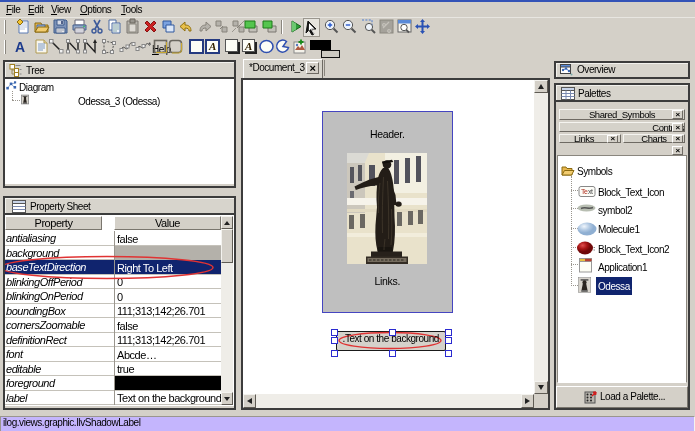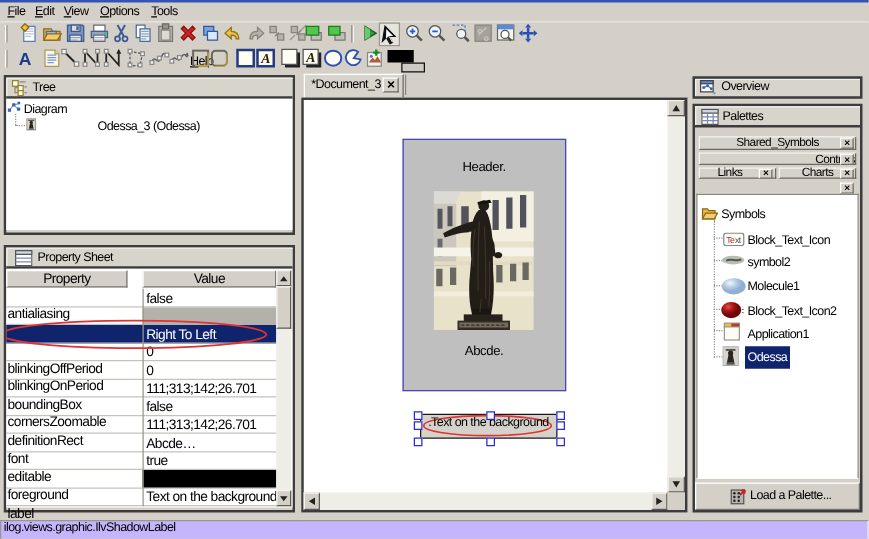--- a/index.html
+++ b/index.html
@@ -13,21 +13,21 @@
 .ic { position:absolute; top:0px; width:17px; height:17px; }
 .ic2 { position:absolute; top:1px; width:17px; height:17px; }
 .sb-btn { position:absolute; background:#d4d0c8; border-top:1px solid #f4f3ef; border-left:1px solid #f4f3ef; border-right:1px solid #5f5b54; border-bottom:1px solid #5f5b54; display:flex; align-items:center; justify-content:center; }
 .arr { width:0; height:0; }
 .trough { background:#efede8; }
 .xbtn { position:absolute; width:12px; height:10px; background:#d4d0c8; border-top:1px solid #fff; border-left:1px solid #fff; border-right:1px solid #6e6a63; border-bottom:1px solid #6e6a63; font-size:9px; font-weight:bold; line-height:8px; text-align:center; }
 .tabbtn { position:absolute; background:#d5d2ca; border-top:1px solid #f5f4f0; border-left:1px solid #f5f4f0; border-right:1px solid #6e6a63; border-bottom:1px solid #6e6a63; font-size:9.5px; text-align:center; }
 .prow { position:relative; height:14.5px; border-bottom:1px solid #c5c2ba; }
 .hd { position:absolute; width:7px; height:7px; background:#fff; border:1.5px solid #2a2ad0; }
 .dash { position:absolute; left:13px; width:7px; height:1px; border-top:1px dotted #9a968e; }
-.pn { position:absolute; left:1px; top:14px; white-space:nowrap; }
+.pn { position:absolute; left:1px; top:1px; white-space:nowrap;font-style:italic; }
 .pv { position:absolute; left:112px; top:1.5px; white-space:nowrap; }
 </style></head>
 <body>
 
 <div class="abs" style="left:0;top:0;width:695px;height:2px;background:#3353b7;"></div>
 
 <div class="abs" id="menubar" style="left:0;top:2px;width:695px;height:15px;">
   <span class="abs" style="left:6px;top:2px;"><span class="u">F</span>ile</span>
   <span class="abs" style="left:28px;top:2px;"><span class="u">E</span>dit</span>
   <span class="abs" style="left:51px;top:2px;"><span class="u">V</span>iew</span>
@@ -386,21 +386,21 @@
           <path d="M44 30 L48.5 42 L49.5 52 L44 52 Z"></path>
           <path d="M51.5 48.5 a3.2 2.6 0 1 0 0.1 0"></path>
           <path d="M31 94 L30.5 99 L46 99 L45 94 Z" fill="#191510"></path>
         </g>
         <path d="M33 30 C31.5 40 31 50 31.5 60 M36.5 24 C35.5 44 35 62 35.5 80 M40.5 28 C41.5 48 42 66 41.5 86 M44.5 56 C45 68 45 80 44 92 M38 86 C37.5 90 37 94 37 97" stroke="#41382c" fill="none" stroke-width="0.8"></path>
         <rect x="24" y="98.5" width="31" height="6" fill="#27211b"></rect>
         <rect x="19" y="103.5" width="42" height="7.5" fill="#332c24"></rect>
         <rect x="20.5" y="105" width="39" height="4" fill="#756c5e"></rect>
         <path d="M22 107 h36" stroke="#2e2820" stroke-width="1" stroke-dasharray="2.5 1.5"></path>
       </svg>
-      <div class="abs" style="left:0;top:163.5px;width:100%;text-align:center;font-size:10.5px;letter-spacing:-0.3px;">Abcde.</div>
+      <div class="abs" style="left:0;top:163.5px;width:100%;text-align:center;font-size:10.5px;letter-spacing:-0.3px;">Links.</div>
     </div>
 
     <div class="abs" style="left:92.5px;top:250.5px;width:110.5px;height:20px;background:#d5d2cb;border:1.5px solid #1a1a1a;border-radius:2px;"></div>
     <svg class="abs" style="left:92.5px;top:250.5px;width:111px;height:20px;" viewBox="0 0 111 20">
         <ellipse cx="54" cy="9.5" rx="51" ry="8" fill="none" stroke="#e03333" stroke-width="1.3"></ellipse>
       </svg>
     <div class="abs" style="left:92.5px;top:253px;width:110.5px;text-align:center;font-size:10px;">.Text on the background</div>
 
     <div class="hd" style="left:88px;top:249px;"></div>
       <div class="hd" style="left:145.5px;top:249px;"></div>

